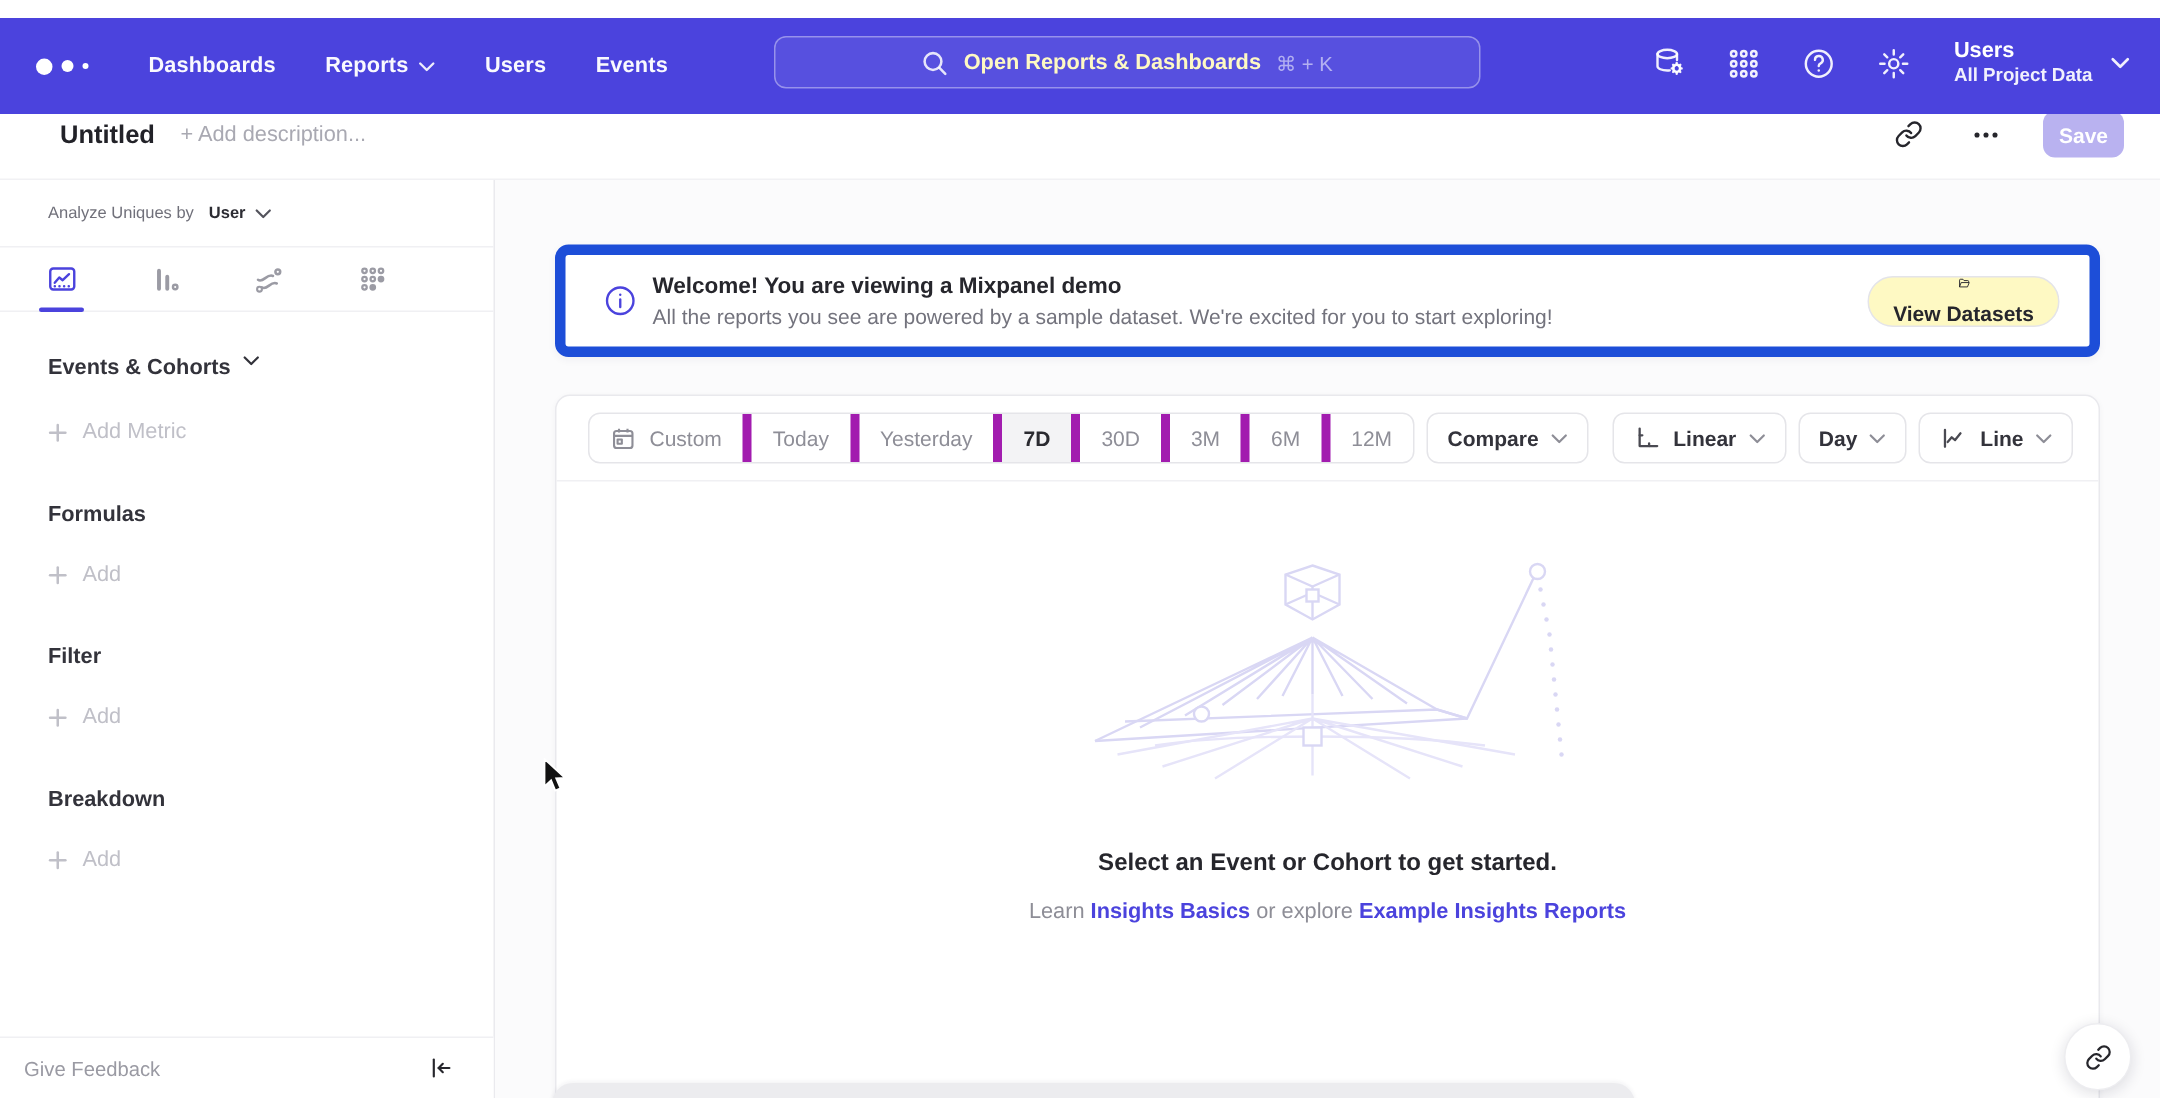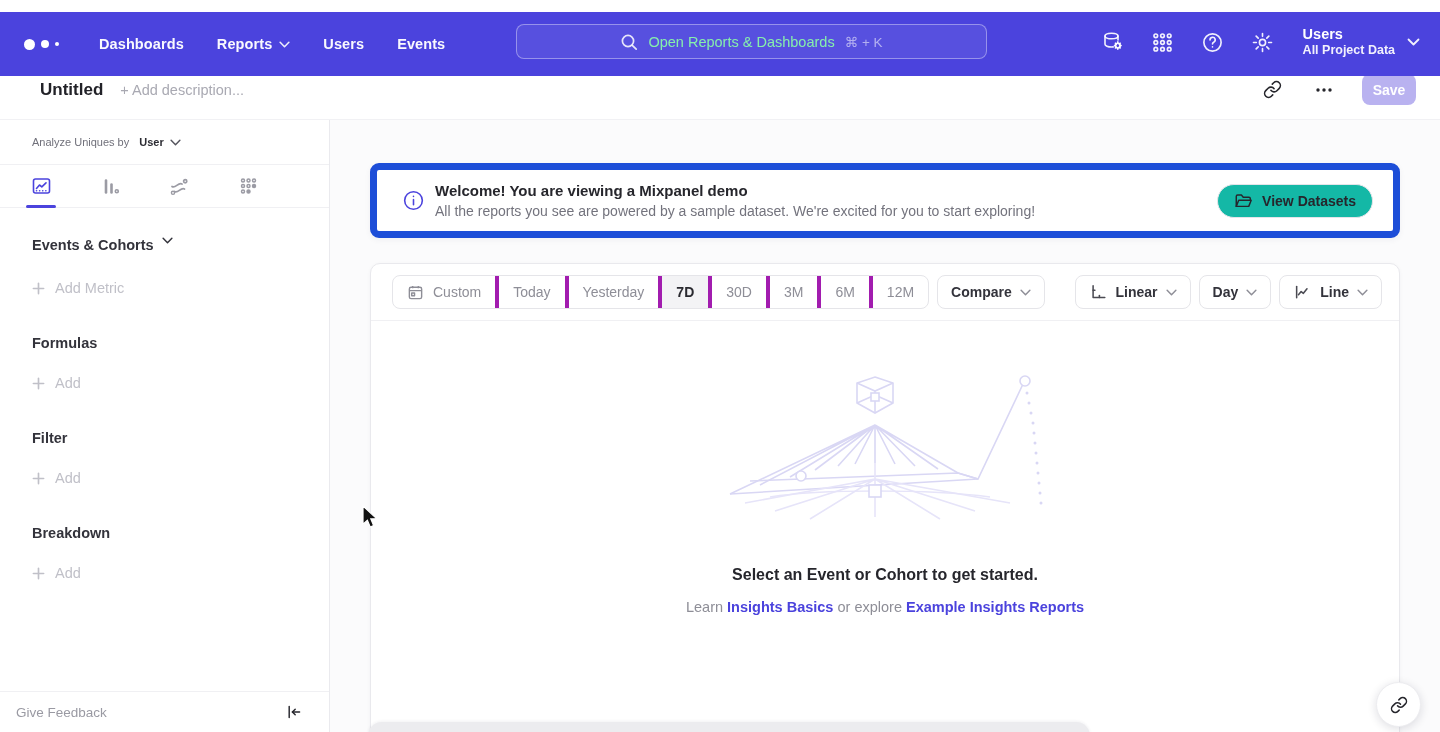--- a/index.html
+++ b/index.html
@@ -13,21 +13,21 @@
   .logo-dots i { background:#fff; border-radius:50%; display:block; }
   .logo-dots i:nth-child(1){ width:11px; height:11px; }
   .logo-dots i:nth-child(2){ width:8px; height:8px; }
   .logo-dots i:nth-child(3){ width:4px; height:4px; }
   .nav-item { margin-left:33px; font-size:14.5px; font-weight:700; letter-spacing:.1px;
     color:rgba(255,255,255,.97); display:flex; align-items:center; gap:7px; cursor:pointer; }
   .nav-item svg { opacity:.9; }
   .nav-search { position:absolute; left:516px; top:12px; width:471px; height:35px;
     border:1px solid rgba(255,255,255,.38); background:rgba(255,255,255,.07);
     border-radius:8px; display:flex; align-items:center; justify-content:center; gap:10px; cursor:pointer; }
-  .nav-search .ph { font-size:14.5px; font-weight:400; color:#86efac; }
+  .nav-search .ph { font-size:14.5px; font-weight:700; color:#fef9c3; }
   .nav-search .kbd { font-size:13.5px; color:rgba(255,255,255,.55); }
   .nav-right { position:absolute; right:20px; top:0; height:60px; display:flex; align-items:center; gap:26px; }
   .nav-icon { width:24px; height:24px; display:flex; align-items:center; justify-content:center; cursor:pointer; }
   .project-switch { display:flex; align-items:center; gap:12px; cursor:pointer; margin-left:2px; }
   .project-meta { display:flex; flex-direction:column; align-items:flex-start; line-height:1.25; }
   .project-name { font-size:14.5px; font-weight:700; color:#fff; }
   .project-sub { font-size:12.5px; font-weight:700; color:rgba(255,255,255,.92); }
 
   
   .report-header { position:absolute; top:60px; left:0; width:1440px; height:60px;
@@ -69,31 +69,31 @@
   .main { position:absolute; top:120px; left:330px; width:1110px; height:612px;
     background:#fbfbfc; overflow:hidden; }
   .banner { position:absolute; left:40px; right:40px; top:43px; height:75px; background:#fff;
     border:7px solid #1d4ed8; border-radius:9px; box-shadow:0 2px 6px rgba(30,30,70,.05);
     display:flex; align-items:center; padding:0 20px 0 26px; }
   .banner-icon { color:#4B43DD; flex:0 0 auto; display:flex; }
   .banner-text { margin-left:11px; }
   .banner-title { font-size:15px; font-weight:700; color:#26262c; }
   .banner-sub { font-size:14px; color:#73737d; margin-top:4px; }
   .view-datasets-btn { margin-left:auto; height:34px; border:1px solid #e4e4e9; border-radius:17px;
-    background:#14b8a6; display:flex; align-items:center; gap:9px; padding:0 16px;
-    font-size:14px; font-weight:700; color:#26262c; cursor:pointer; font-family:inherit; }
+    background:#fef9c3; display:flex; align-items:center; gap:9px; padding:0 16px;
+    font-size:14px; font-weight:700; color:#26262c; cursor:pointer; font-family:inherit;flex-direction:column; }
 
   .chart-card { position:absolute; left:40px; right:40px; top:143px; height:600px; background:#fff;
     border:1px solid #e9e9ed; border-radius:10px 10px 0 0; box-shadow:0 1px 4px rgba(30,30,70,.04); }
   .controls-row { height:57px; display:flex; align-items:center; padding:0 17px 0 21px;
     border-bottom:1px solid #f0f0f3; }
   .segmented { display:flex; align-items:stretch; height:34px; border:1px solid #e5e5e9;
     border-radius:8px; overflow:hidden; background:#fff; }
   .segment { display:flex; align-items:center; gap:9px; padding:0 14px; font-size:14px;
-    color:#8e8e97; border-left:4px solid #a21caf; cursor:pointer; white-space:nowrap; }
+    color:#8e8e97; border-left:6px solid #a21caf; cursor:pointer; white-space:nowrap; }
   .segment:first-child { border-left:none; }
   .segment.selected { background:#f3f3f5; color:#2a2a30; font-weight:700; }
   .pill-btn { height:34px; border:1px solid #e5e5e9; border-radius:8px; background:#fff;
     display:flex; align-items:center; gap:8px; padding:0 13px; font-size:14px; font-weight:700;
     color:#33333b; cursor:pointer; font-family:inherit; white-space:nowrap; }
   .pill-btn .caret { color:#8e8e97; display:flex; }
   .pill-btn .cicon { color:#4a4a52; display:flex; }
   .ml8 { margin-left:8px; } .mlauto { margin-left:auto; }
 
   .empty-area { position:relative; text-align:center; }

